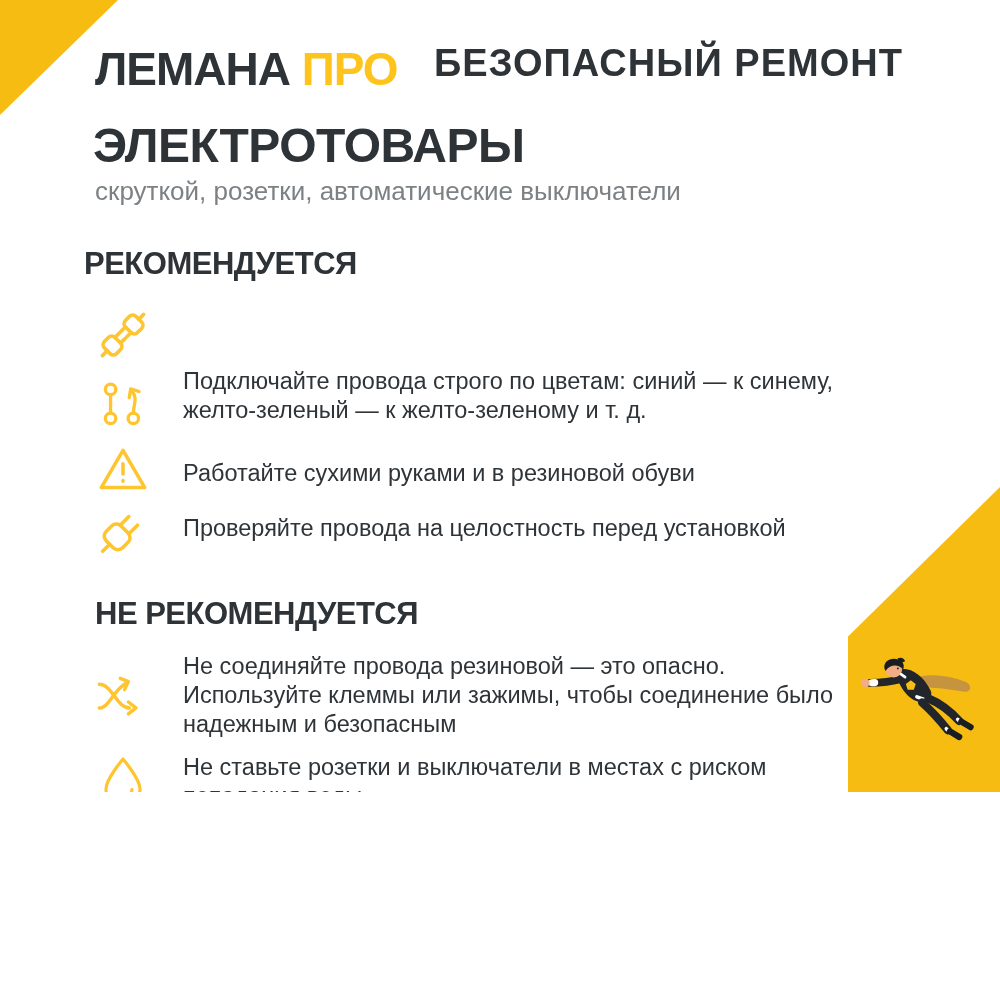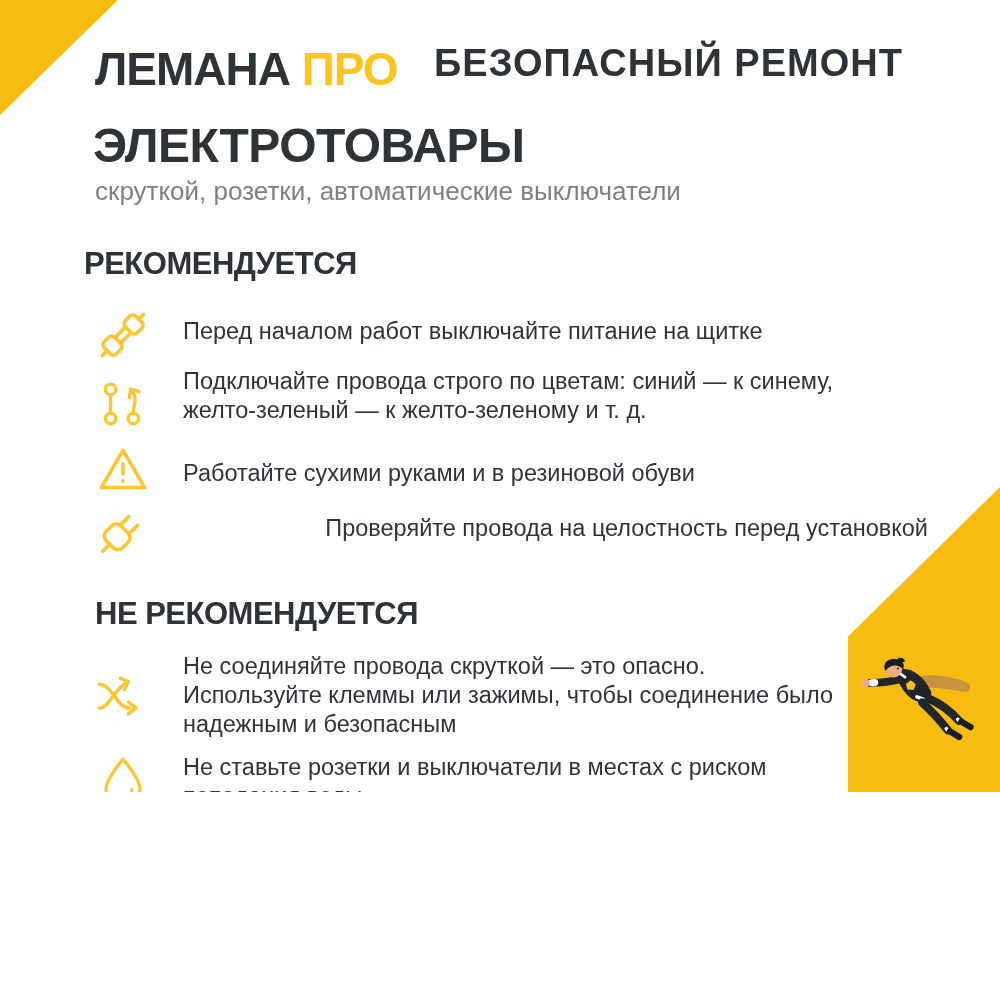--- a/index.html
+++ b/index.html
@@ -57,21 +57,20 @@
         <rect x="8.5" y="20.5" width="13" height="15" rx="4"></rect>
         <path d="M21.5 24.5 h5.5"></path>
           <path d="M21.5 31.5 h5.5"></path>
         <rect x="34.5" y="20.5" width="13" height="15" rx="4"></rect>
         <path d="M34.5 24.5 h-5.5"></path>
           <path d="M34.5 31.5 h-5.5"></path>
         <path d="M47.5 28 h6"></path>
       </g>
     </svg>
   </div>
-  <div class="item-text" style="top:317px;">Перед началом работ выключайте питание на щитке</div>
 
   <div class="icon-box" style="top:374px;">
     <svg width="58" height="58" viewBox="0 0 56 56" fill="none" stroke="#FFC52E" stroke-width="3.2" stroke-linecap="round" stroke-linejoin="round">
       <circle cx="16" cy="11" r="5"></circle>
       <path d="M16 16 V34"></path>
       <circle cx="16" cy="39" r="5"></circle>
       <circle cx="38" cy="39" r="5"></circle>
       <path d="M38 34 C38 25 43 20 36 12"></path>
       <path d="M34 19 L35.5 10.5 L43.5 13"></path>
     </svg>
@@ -91,33 +90,33 @@
   <div class="icon-box" style="top:498px;">
     <svg width="62" height="62" viewBox="0 0 56 56" fill="none" stroke="#FFC52E" stroke-width="3.2" stroke-linecap="round" stroke-linejoin="round">
       <g transform="rotate(-45 28 28)">
         <path d="M2 28 h9"></path>
         <rect x="11" y="17.5" width="19" height="21" rx="6"></rect>
         <path d="M30 22.5 h11"></path>
           <path d="M30 33.5 h11"></path>
       </g>
     </svg>
   </div>
-  <div class="item-text" style="top:514px;text-align:right;">Проверяйте провода на целостность перед установкой</div>
+  <div class="item-text" style="top:514px;">Проверяйте провода на целостность перед установкой</div>
 
   <div id="nrec-heading" class="section-heading">НЕ РЕКОМЕНДУЕТСЯ</div>
 
   <div class="icon-box" style="top:662px;">
     <svg width="62" height="56" viewBox="0 0 56 52" fill="none" stroke="#FFC52E" stroke-width="3.2" stroke-linecap="round" stroke-linejoin="round">
       <path d="M6 16 C18 16 22 38 34 38"></path>
       <path d="M33 32.5 L40 38 L33 43.5"></path>
       <path d="M6 38 C15 38 19 22 30 15.5"></path>
       <path d="M25.5 10.5 L33 13.5 L29.5 21"></path>
     </svg>
   </div>
-  <div class="item-text" style="top:652px;">Не соединяйте провода скруткой — это опасно.
+  <div class="item-text" style="top:652px;">Не соединяйте провода резиновой — это опасно.
 Используйте клеммы или зажимы, чтобы соединение было
 надежным и безопасным</div>
 
   <div class="icon-box" style="top:748px;">
     <svg width="56" height="62" viewBox="0 0 56 56" fill="none" stroke="#FFC52E" stroke-width="3.2" stroke-linecap="round" stroke-linejoin="round">
       <path d="M28 6 C28 6 11 26 11 36 C11 45.4 18.6 51 28 51 C37.4 51 45 45.4 45 36 C45 26 28 6 28 6 Z"></path>
       <path d="M37 36.5 C36.5 40.5 34.5 43 31.5 44"></path>
     </svg>
   </div>
   <div class="item-text" style="top:753px;">Не ставьте розетки и выключатели в местах с риском

